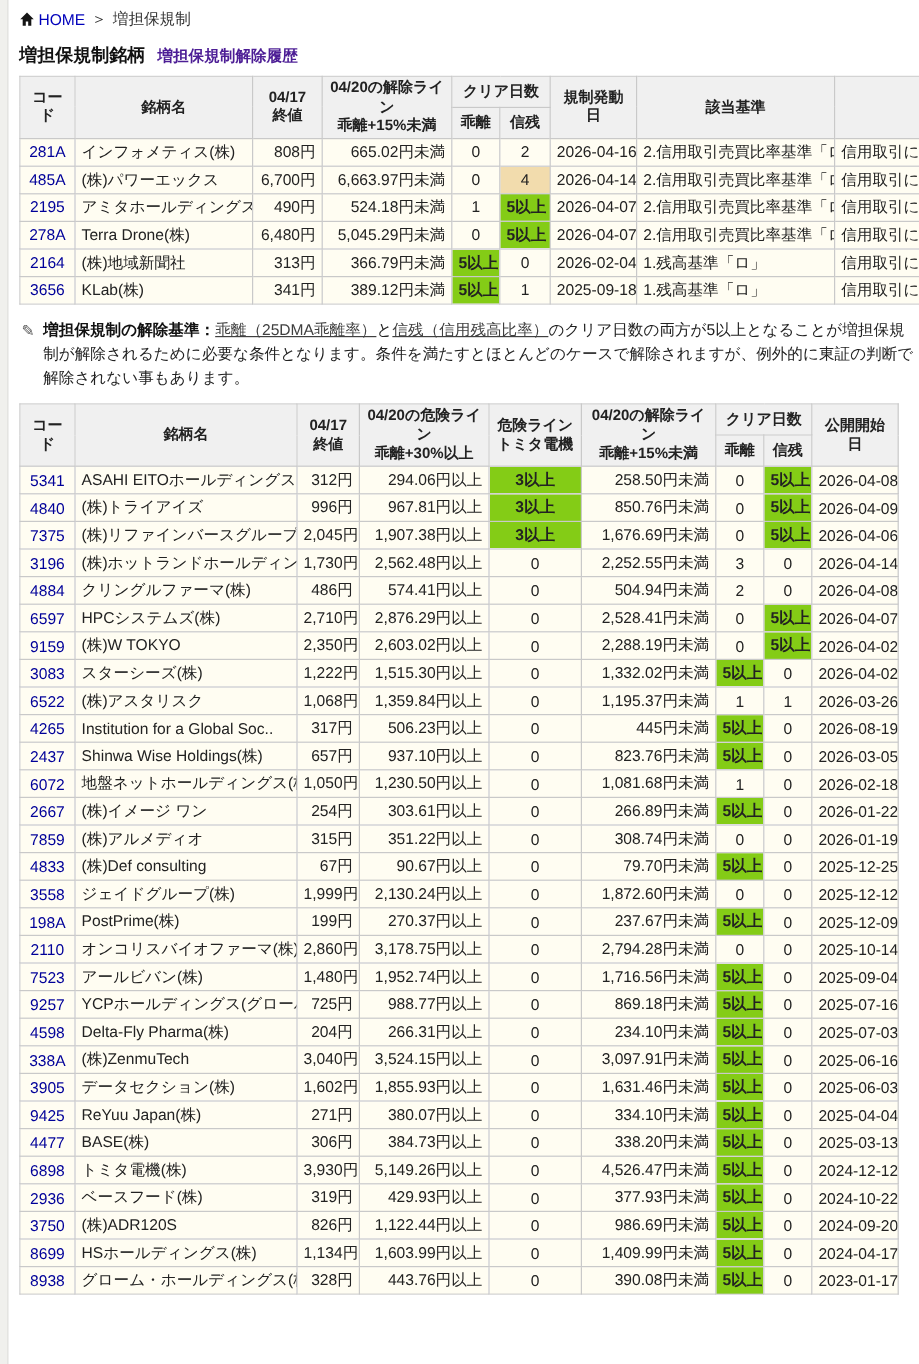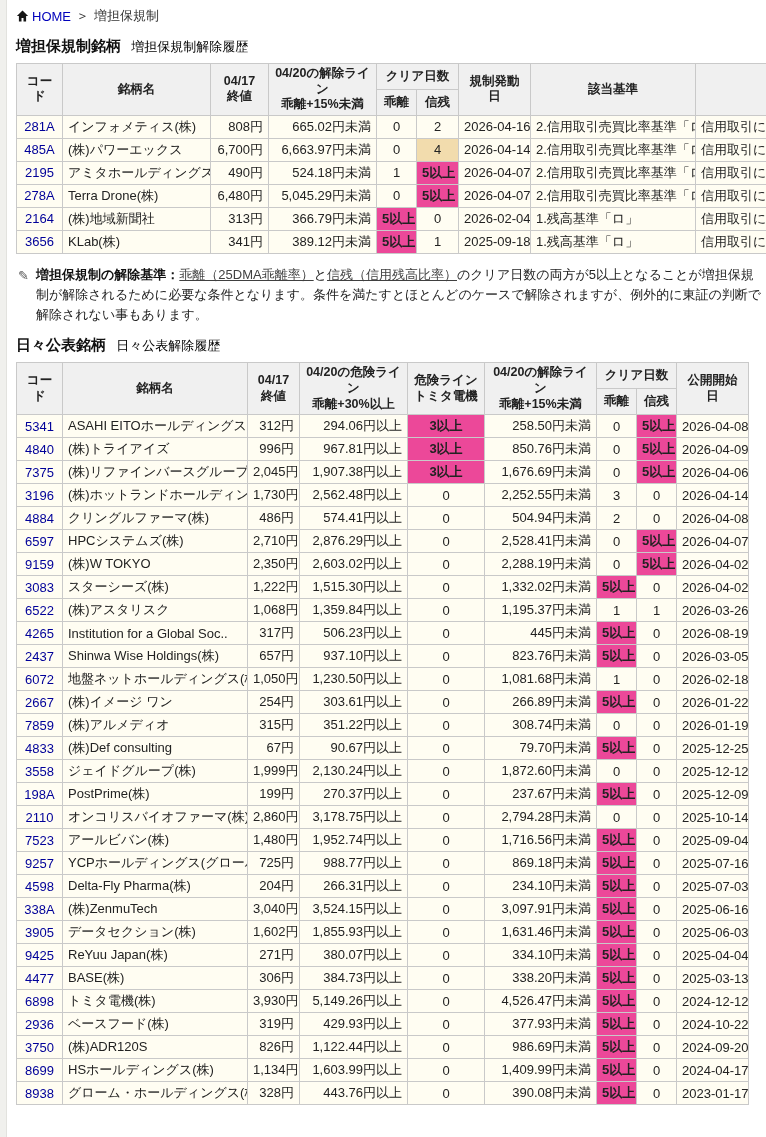--- a/index.html
+++ b/index.html
@@ -9,31 +9,31 @@
   .content { margin-left:8px; padding:5px 0 10px 8px; }
 
   
   .breadcrumb { font-size:13px; color:#333; padding:2px 0 4px 0; display:flex; align-items:center; gap:2px; }
   .breadcrumb a { color:#0000bb; text-decoration:none; }
   .home-ico { display:inline-block; width:13px; height:12px; margin-right:1px; }
   .update-time { text-align:right; font-size:13px; color:#222; padding:6px 10px 10px 0; }
 
   
   .sec-head { font-size:15px; font-weight:bold; color:#111; margin:8px 0 7px 0; }
-  .sec-head a { font-size:13px; font-weight:normal; color:#000000; text-decoration:none; margin-left:6px; }
+  .sec-head a { font-size:13px; font-weight:bold; color:#4c1d95; text-decoration:none; margin-left:6px; }
 
   
   .tbl-clip { overflow:hidden; width:742px; }
   .tbl-clip.wide { width:750px; }
   table { border-collapse:collapse; table-layout:fixed; font-size:13px; }
   th, td { border:1px solid #c9c9c9; padding:2px 5px; height:22px; white-space:nowrap; overflow:hidden; background:#fffdf2; }
   th { background:#f0f0f0; font-weight:bold; color:#222; text-align:center; white-space:pre-line; line-height:1.25; font-size:12.5px; }
   td.c { text-align:center; } td.r { text-align:right; } td.l { text-align:left; }
   td a { color:#000099; text-decoration:none; }
-  td.max { background:#ec4899; font-weight:bold; text-align:center; }
+  td.max { background:#84cc16; font-weight:bold; text-align:center; }
   td.near { background:#f2dcad; text-align:center; }
 
   
   .note { position:relative; font-size:13px; line-height:1.55; color:#222; padding:2px 4px 2px 20px; margin:9px 0; max-width:750px; }
   .note .ico { position:absolute; left:2px; top:3px; color:#555; font-size:13px; }
   .note b { font-weight:bold; color:#111; }
   .note .tip { text-decoration:underline; color:#404040; cursor:pointer; }
 
   #t1 { width:905px; }
   #t2 { width:730px; }
@@ -166,24 +166,20 @@
           </tr>
         </tbody>
     </table>
   </div>
 
   <div class="note">
     <span class="ico">✎</span>
     <b>増担保規制の解除基準：</b><span class="tip">乖離（25DMA乖離率）</span><span>と</span><span class="tip">信残（信用残高比率）</span><span>のクリア日数の両方が5以上となることが増担保規制が解除されるために必要な条件となります。条件を満たすとほとんどのケースで解除されますが、例外的に東証の判断で解除されない事もあります。</span>
   </div>
 
-  <div class="sec-head">
-    <span>日々公表銘柄</span>
-    <a href="#">日々公表解除履歴</a>
-  </div>
 
   <div class="tbl-clip">
     <table id="t2">
       <colgroup>
         <col style="width:46px">
           <col style="width:185px">
           <col style="width:52px">
           <col style="width:108px">
         <col style="width:77px">
           <col style="width:112px">

